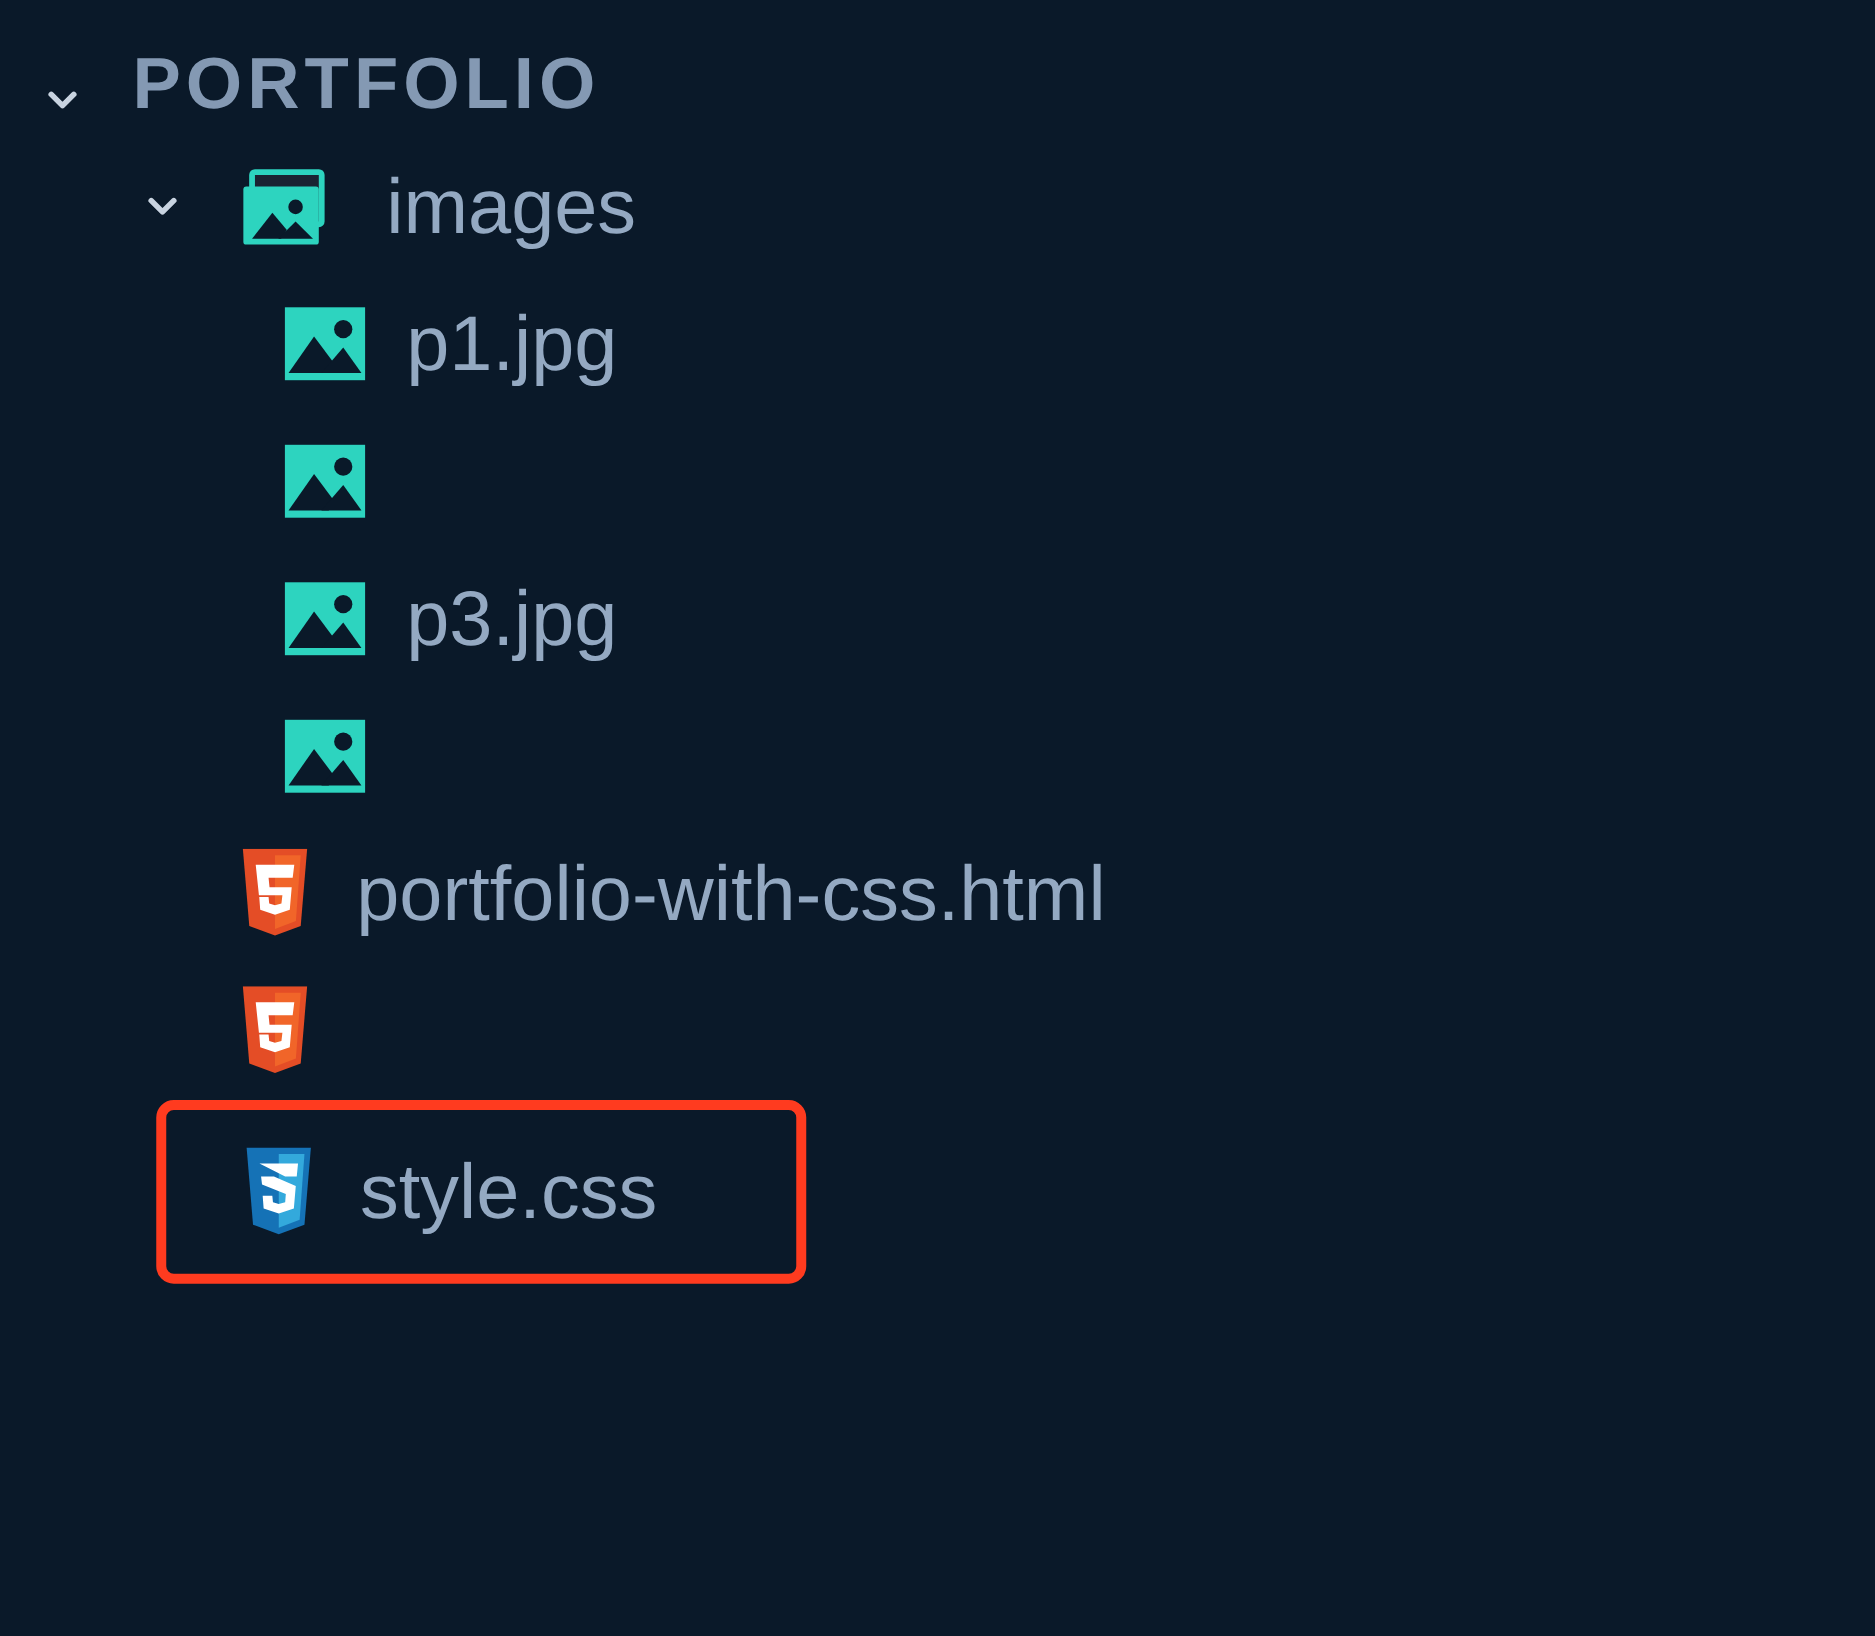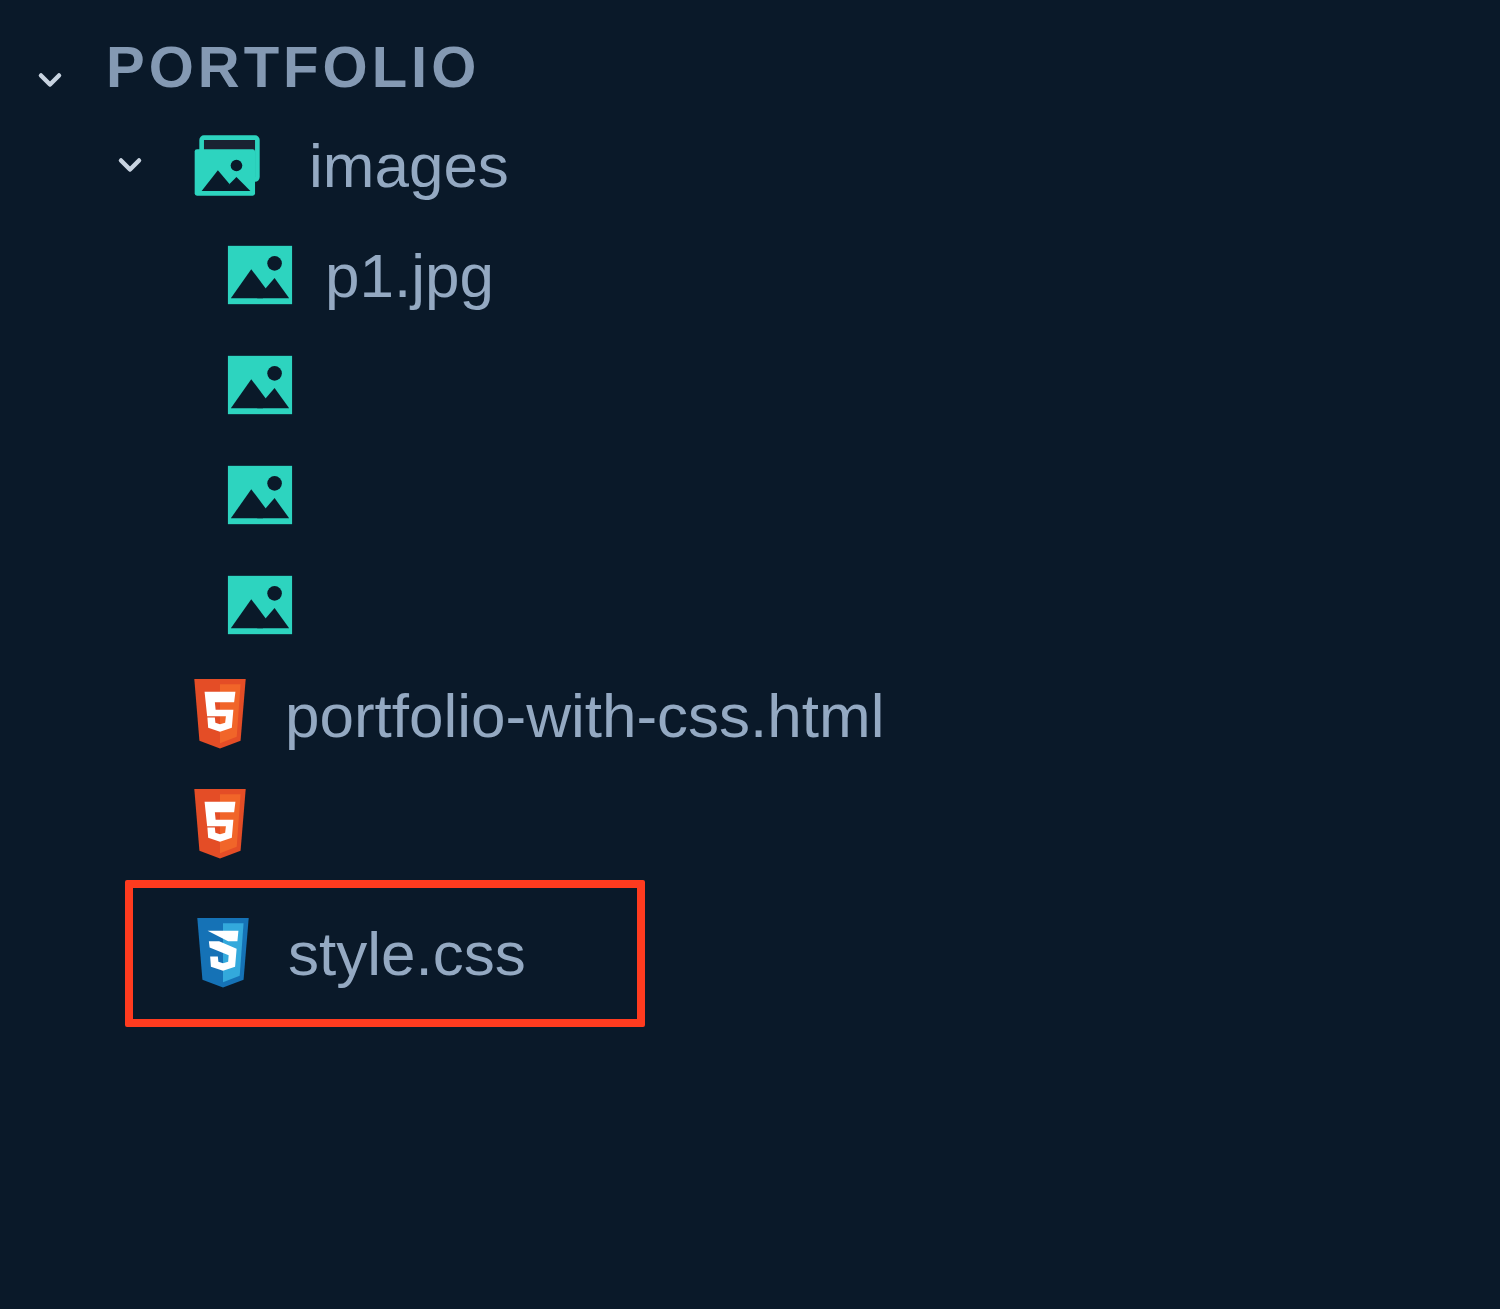--- a/index.html
+++ b/index.html
@@ -44,21 +44,21 @@
       height: 110px;
     }
     .tree-file.depth-2 { padding-left: 225px; }
     .tree-file.depth-1 { padding-left: 185px; align-items: center; }
     .file-label {
       font-size: 62px;
       color: #94a9c2;
     }
     .highlighted {
       border: 8px solid #ff3b1f;
-      border-radius: 2px;
+      border-radius: 14px;
       padding-top: 30px;
       padding-bottom: 30px;
       height: auto;
       margin-left: 125px;
       padding-left: 55px;
       width: 520px;
     }
     .chevron {
       width: 40px;
       height: 40px;
@@ -139,20 +139,21 @@
 
 <div class="tree-file depth-2">
   <span class="icon-box">
     <svg viewBox="0 0 24 24" width="70" height="70">
         <rect x="1" y="2" width="22" height="20" fill="#2dd4bf"></rect>
         <circle cx="17" cy="8" r="2.5" fill="#0a1929"></circle>
         <polygon points="2,20 9,10 15,18 13,20" fill="#0a1929"></polygon>
         <polygon points="11,20 17,13 22,20" fill="#0a1929"></polygon>
       </svg>
   </span>
+  <span class="file-label">p3.jpg</span>
 </div>
 
 <div class="tree-file depth-2">
   <span class="icon-box">
     <svg viewBox="0 0 24 24" width="70" height="70">
         <rect x="1" y="2" width="22" height="20" fill="#2dd4bf"></rect>
         <circle cx="17" cy="8" r="2.5" fill="#0a1929"></circle>
         <polygon points="2,20 9,10 15,18 13,20" fill="#0a1929"></polygon>
         <polygon points="11,20 17,13 22,20" fill="#0a1929"></polygon>
       </svg>

